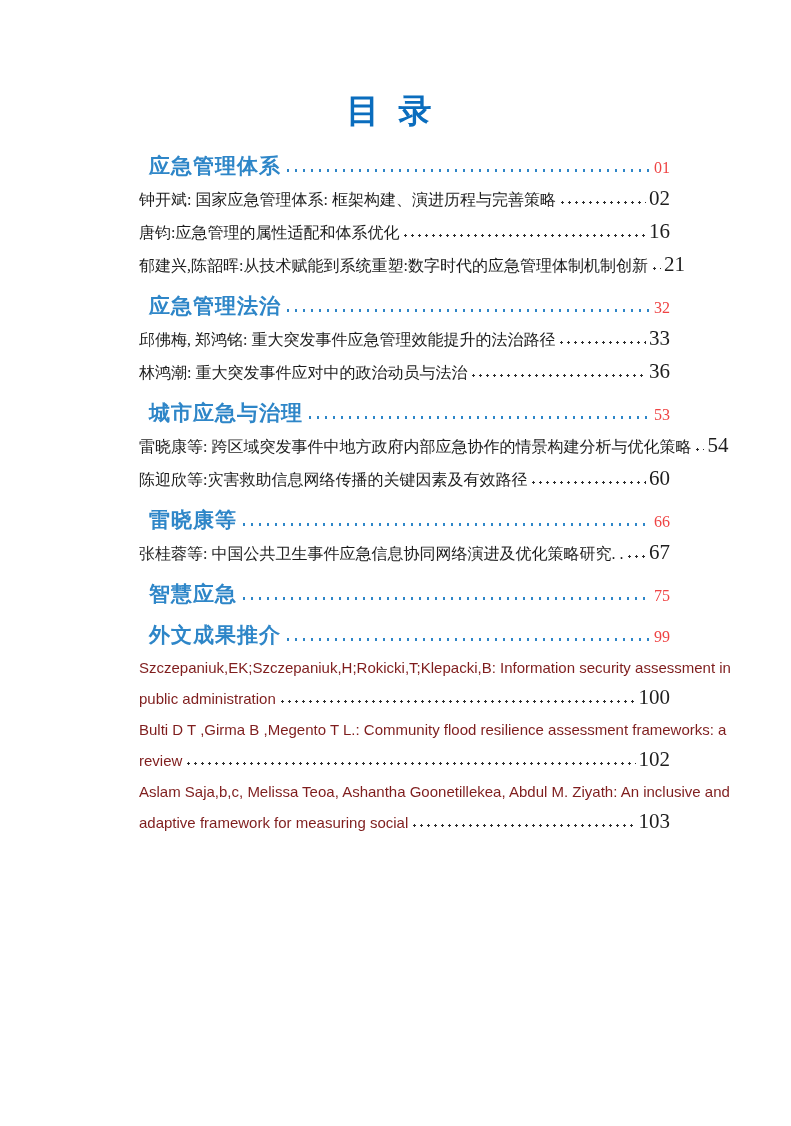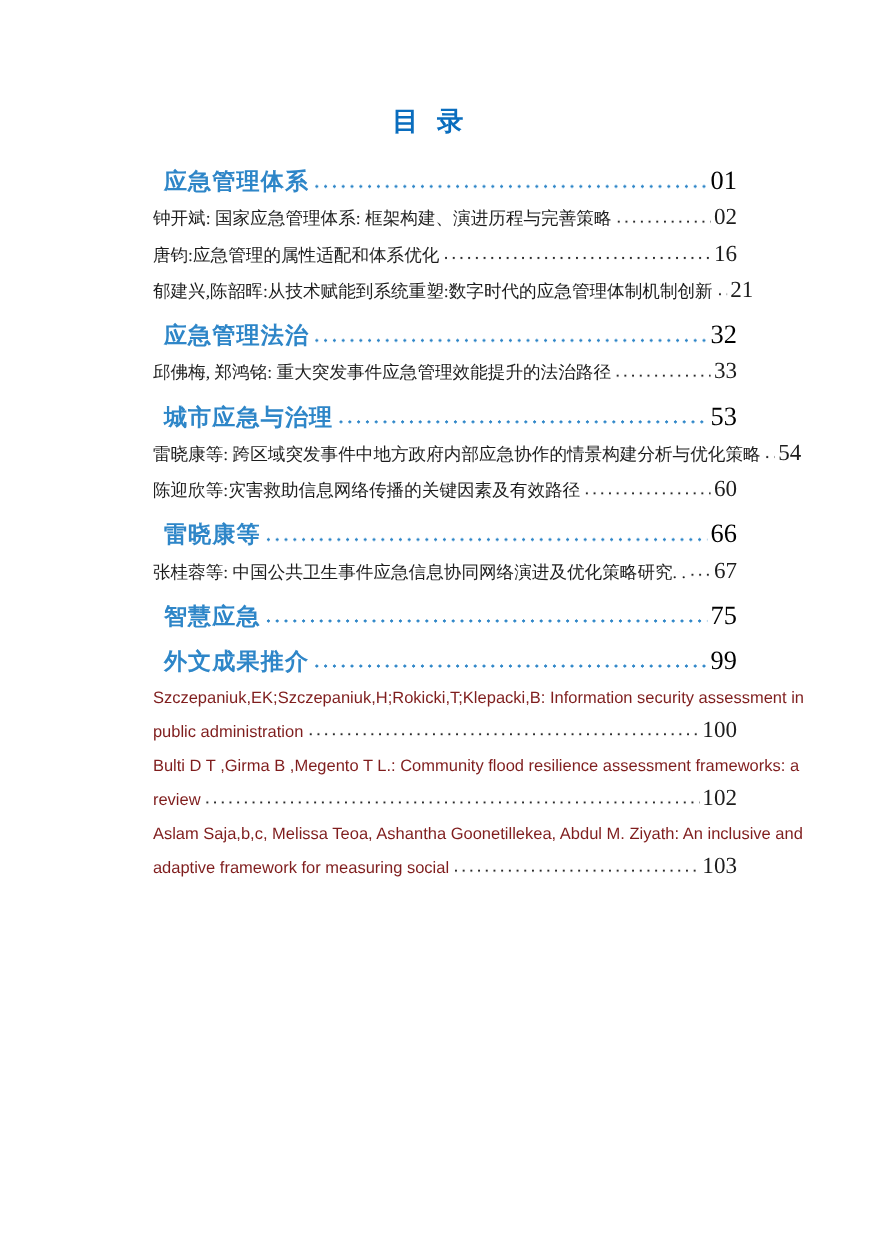--- a/index.html
+++ b/index.html
@@ -13,42 +13,42 @@
   .page {
     box-sizing: border-box;
     width: 791px; height: 1126px;
     padding: 90px 121px 0 113px;
   }
   .title {
     margin: 0 0 10px 0;
     text-align: center;
     font-family: "Liberation Sans", sans-serif;
     font-weight: bold;
-    font-size: 24px;
+    font-size: 33px;
     line-height: 42px;
     letter-spacing: 5px;
     color: #0a6dbe;
   }
   .row {
     display: flex;
     align-items: baseline;
   }
   .head { padding-top: 7px; margin-left: 36px; }
   .head .label {
     font-family: "Liberation Sans", sans-serif;
     font-weight: bold;
     font-size: 21px;
     line-height: 34px;
     letter-spacing: 1px;
     white-space: nowrap;
     color: #2e86c8;
   }
   .head .pg {
-    font-size: 24px;
-    color: #000000;
+    font-size: 16px;
+    color: #ef4444;
   }
   .entries { margin-left: 26px; }
   .entry-row span.txt {
     font-size: 16px;
     line-height: 33px;
     white-space: nowrap;
     color: #1d1d1d;
   }
   .entry-row .pg {
     font-size: 21px;
@@ -120,20 +120,25 @@
       <span class="label">应急管理法治</span>
       <span class="dots blue"></span>
       <span class="pg">32</span>
     </div>
     <div class="entries">
       <div class="row entry-row">
         <span class="txt">邱佛梅, 郑鸿铭: 重大突发事件应急管理效能提升的法治路径</span>
         <span class="dots"></span>
         <span class="pg">33</span>
       </div>
+      <div class="row entry-row">
+        <span class="txt">林鸿潮: 重大突发事件应对中的政治动员与法治</span>
+        <span class="dots"></span>
+        <span class="pg">36</span>
+      </div>
     </div>
   </section>
 
   <section>
     <div class="row head">
       <span class="label">城市应急与治理</span>
       <span class="dots blue"></span>
       <span class="pg">53</span>
     </div>
     <div class="entries">

